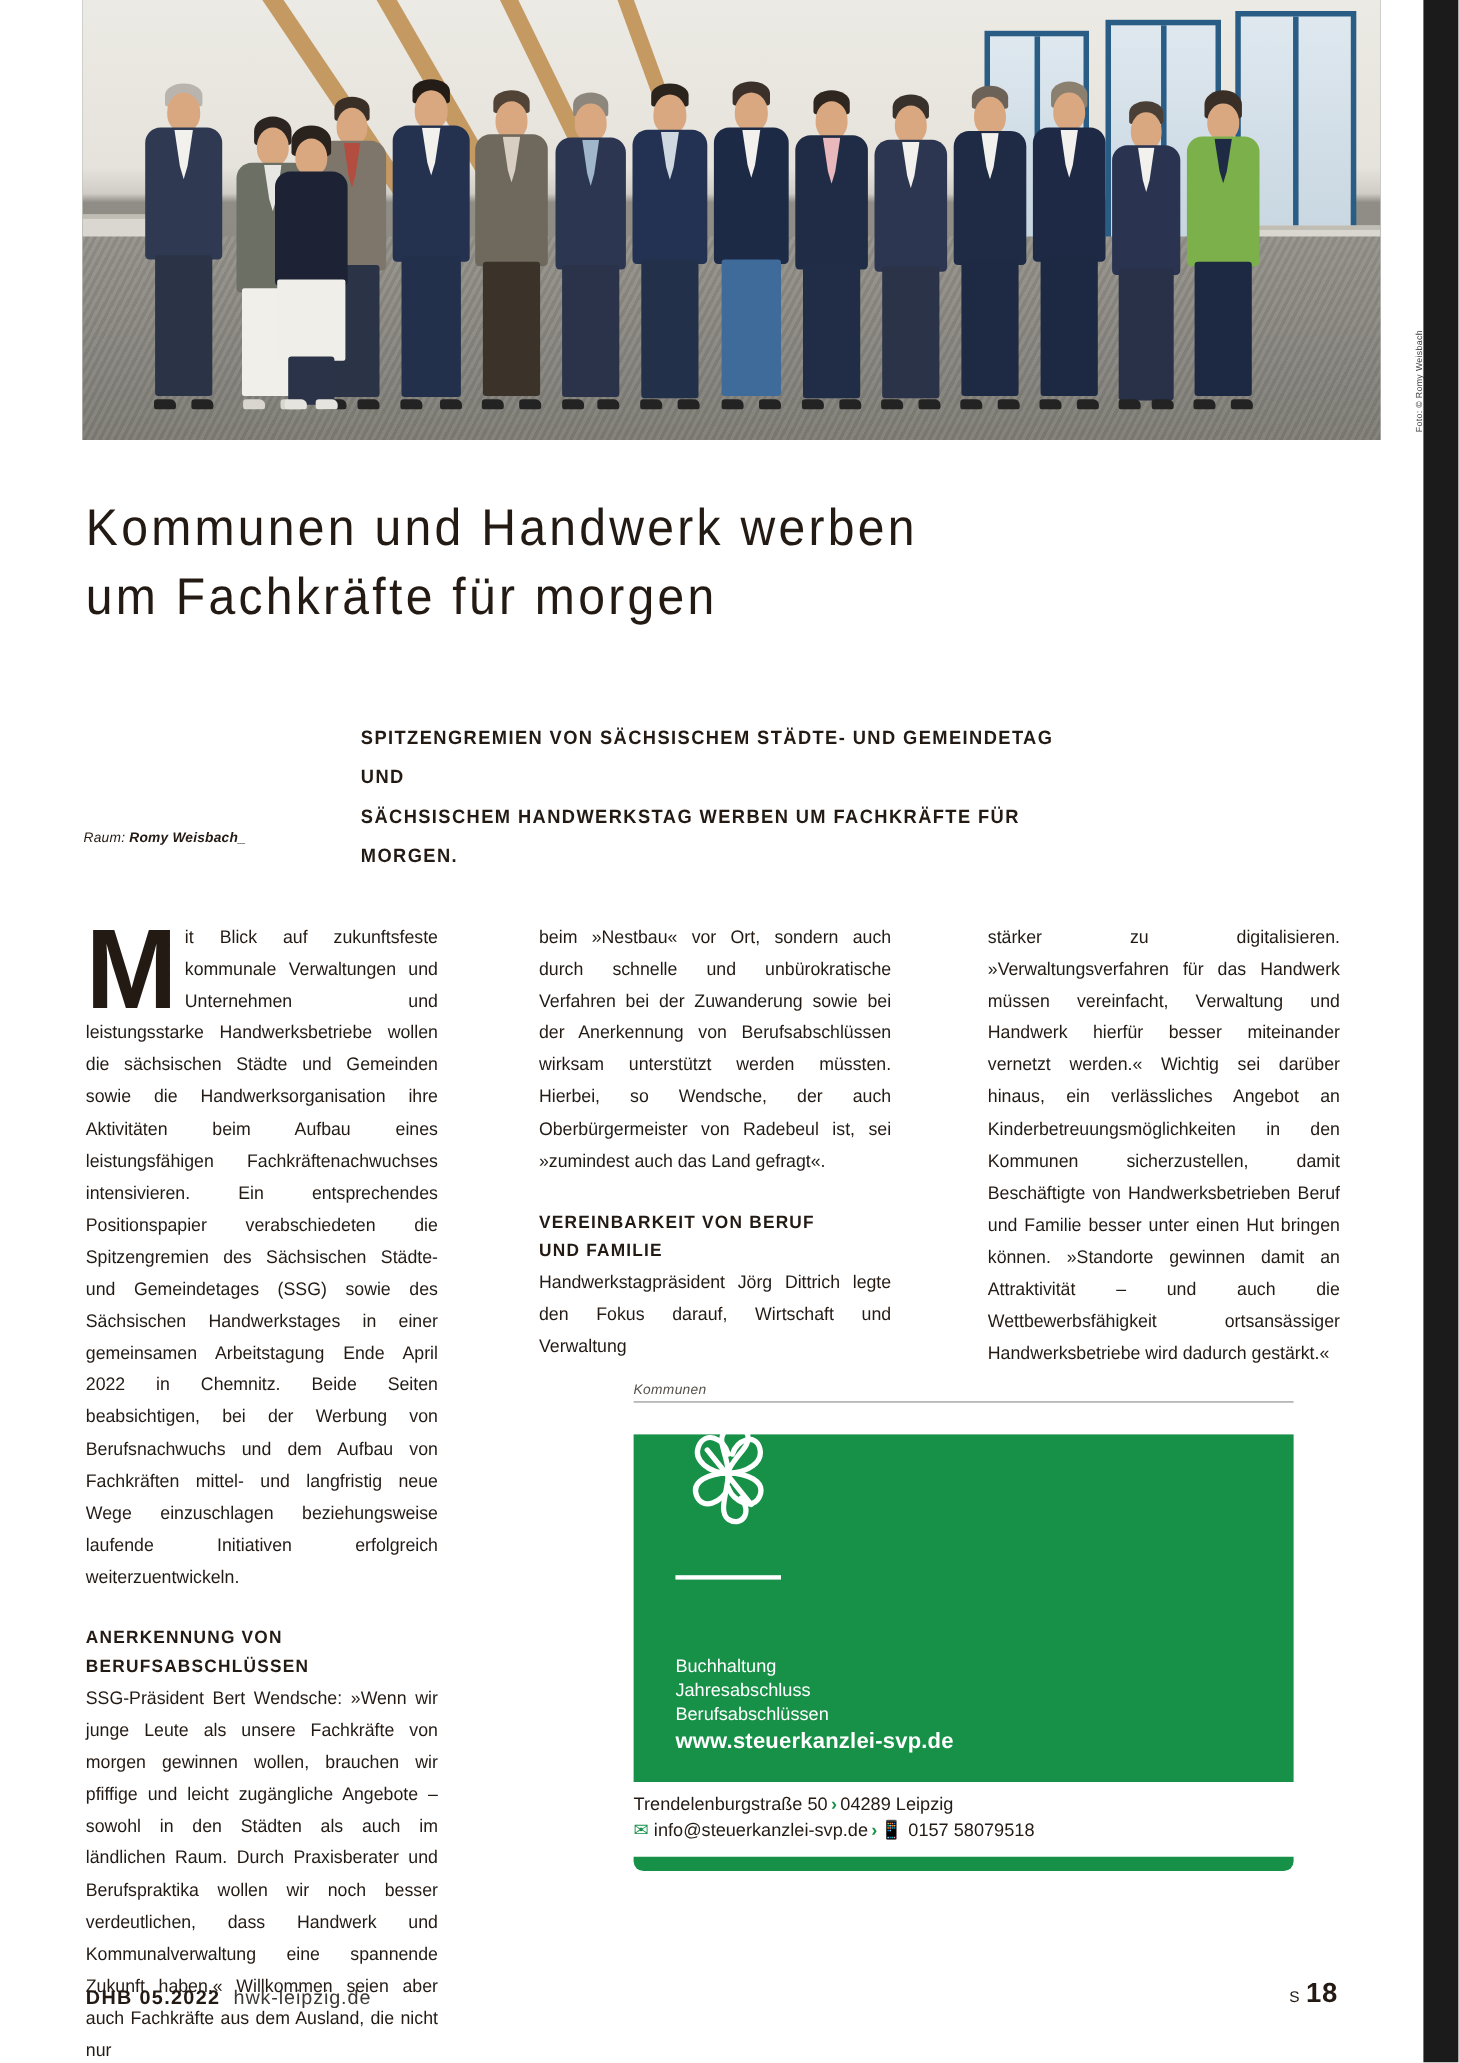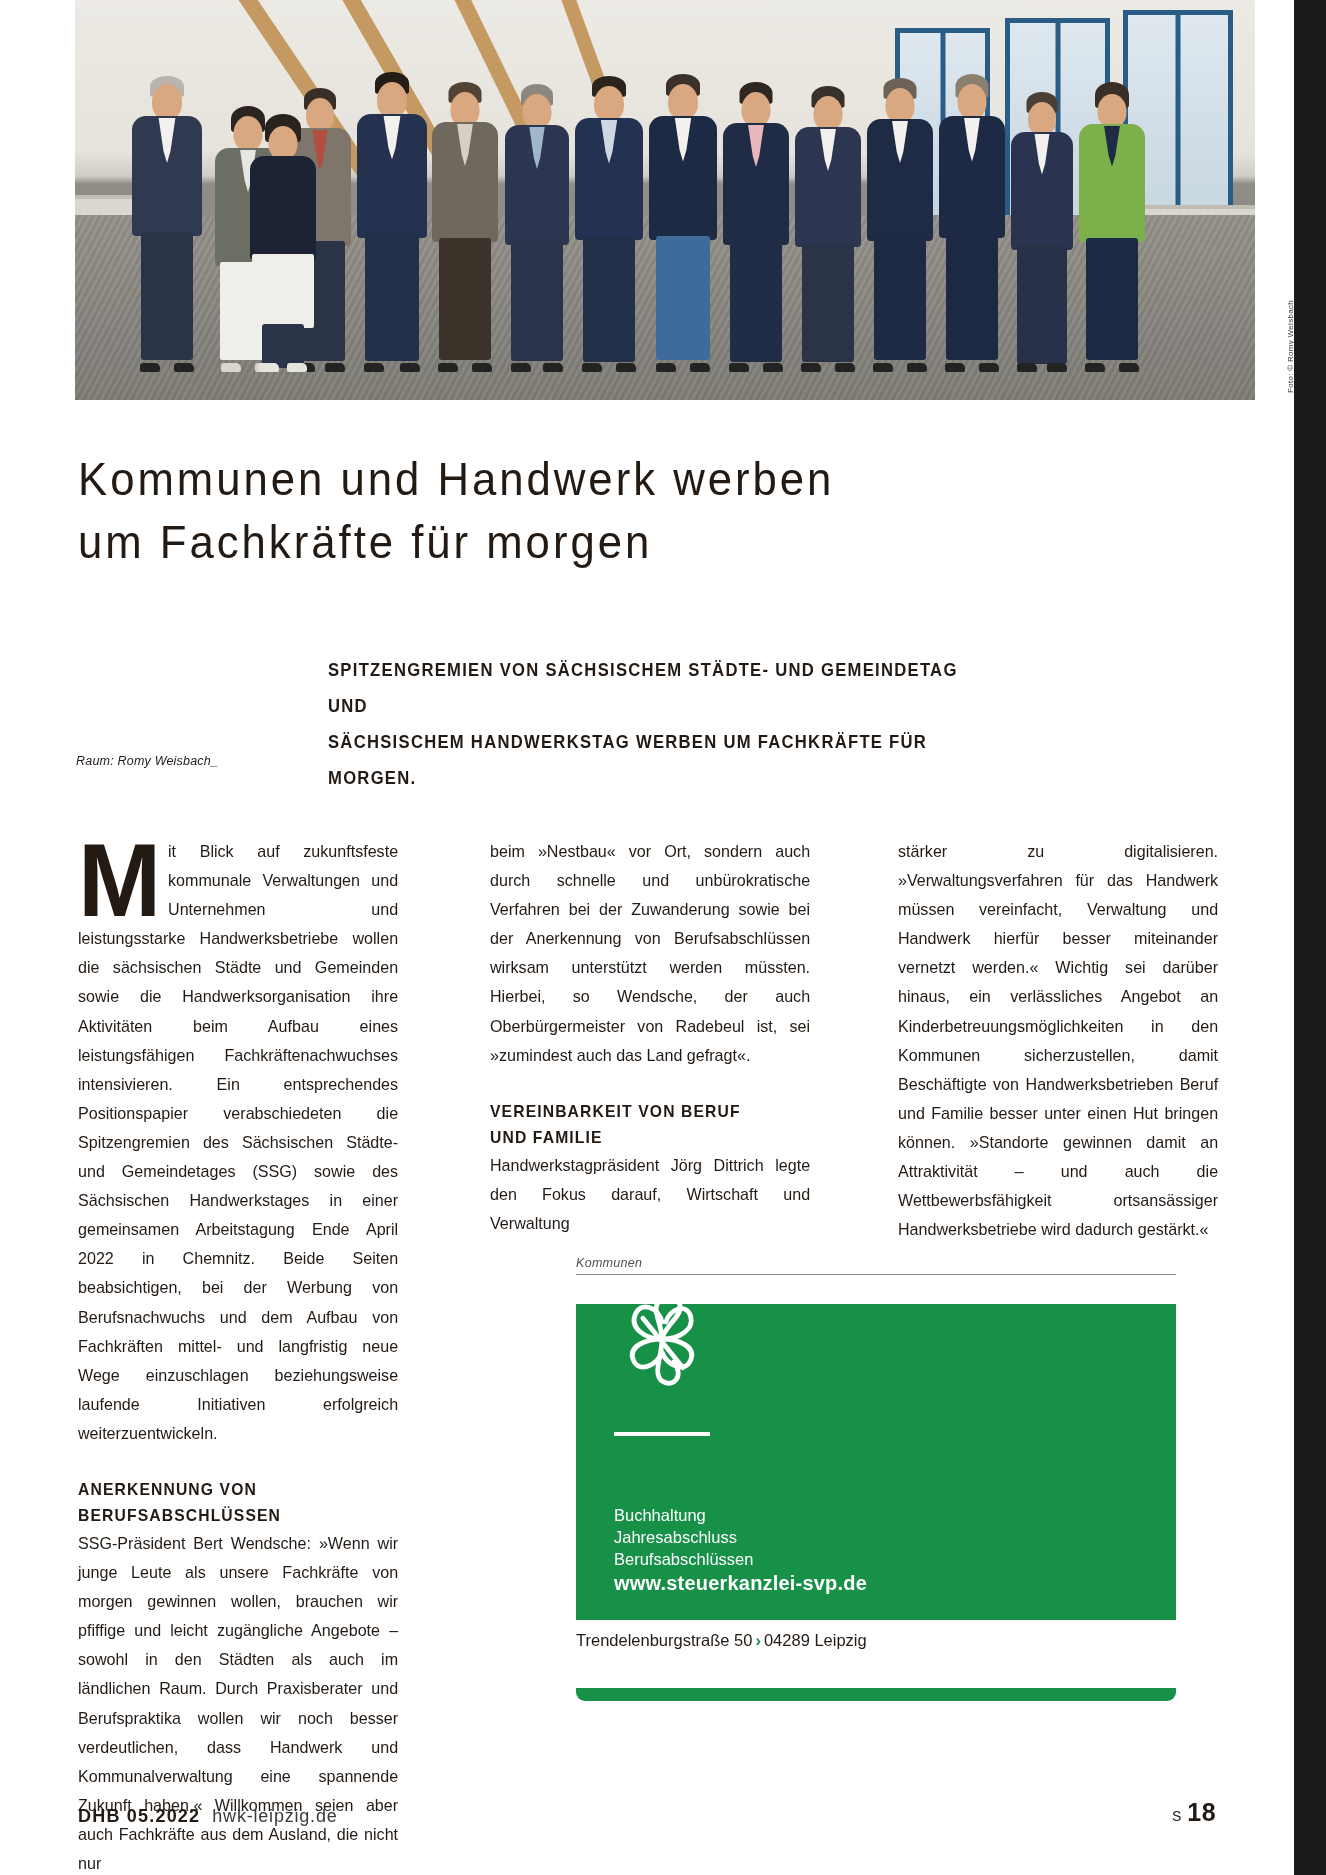--- a/index.html
+++ b/index.html
@@ -159,21 +159,21 @@
   
   .byline {
     position: absolute;
     left: 76px;
     top: 754px;
     font-size: 12.5px;
     font-style: italic;
     color: #231a14;
     letter-spacing: .2px;
   }
-  .byline b { font-weight: 400; }
+  .byline b { font-weight: 700; }
 
   
   .col {
     position: absolute;
     top: 837px;
     width: 330px;
     font-family: "Liberation Sans Narrow", "Liberation Sans", sans-serif;
     font-size: 16.6px;
     line-height: 29.1px;
     color: #231a14;
@@ -553,20 +553,25 @@
     <div>Jahresabschluss</div>
     <div>Berufsabschlüssen</div>
   </div>
   <div class="ad-url">www.steuerkanzlei-svp.de</div>
 </div>
 
 <div class="ad-contact">
   <div>
     <span>Trendelenburgstraße 50</span><span class="sep">›</span><span>04289 Leipzig</span>
   </div>
+  <div>
+    <span class="ico">✉</span>
+    <span>info@steuerkanzlei-svp.de</span><span class="sep">›</span><span class="ico">📱</span>
+    <span>0157 58079518</span>
+  </div>
 </div>
 <div class="ad-footbar"></div>
 
 <div class="footer-rule"></div>
 <div class="footer-left">
   <span class="issue">DHB 05.2022</span><span class="site">hwk-leipzig.de</span>
 </div>
 <div class="footer-right">
   <span class="s">S</span><span class="num">18</span>
 </div>

